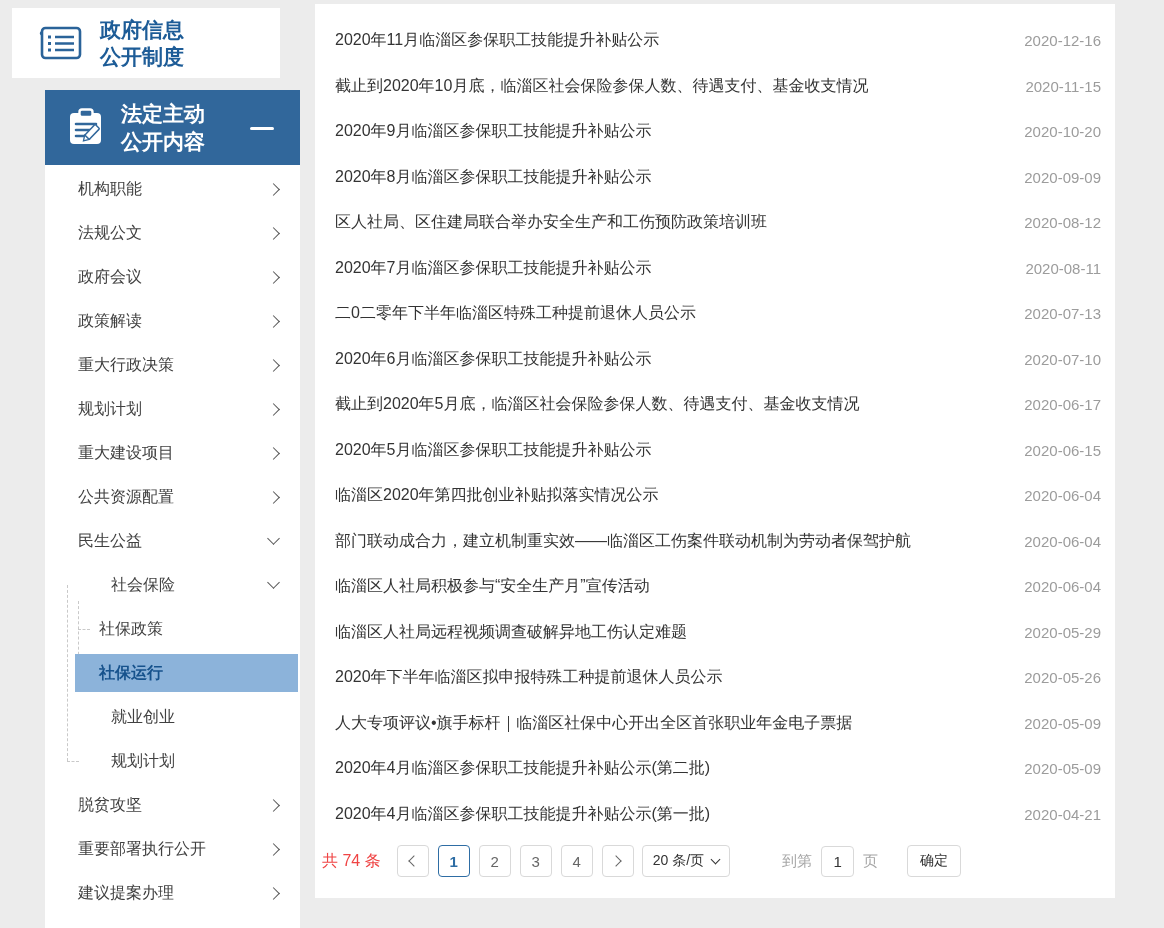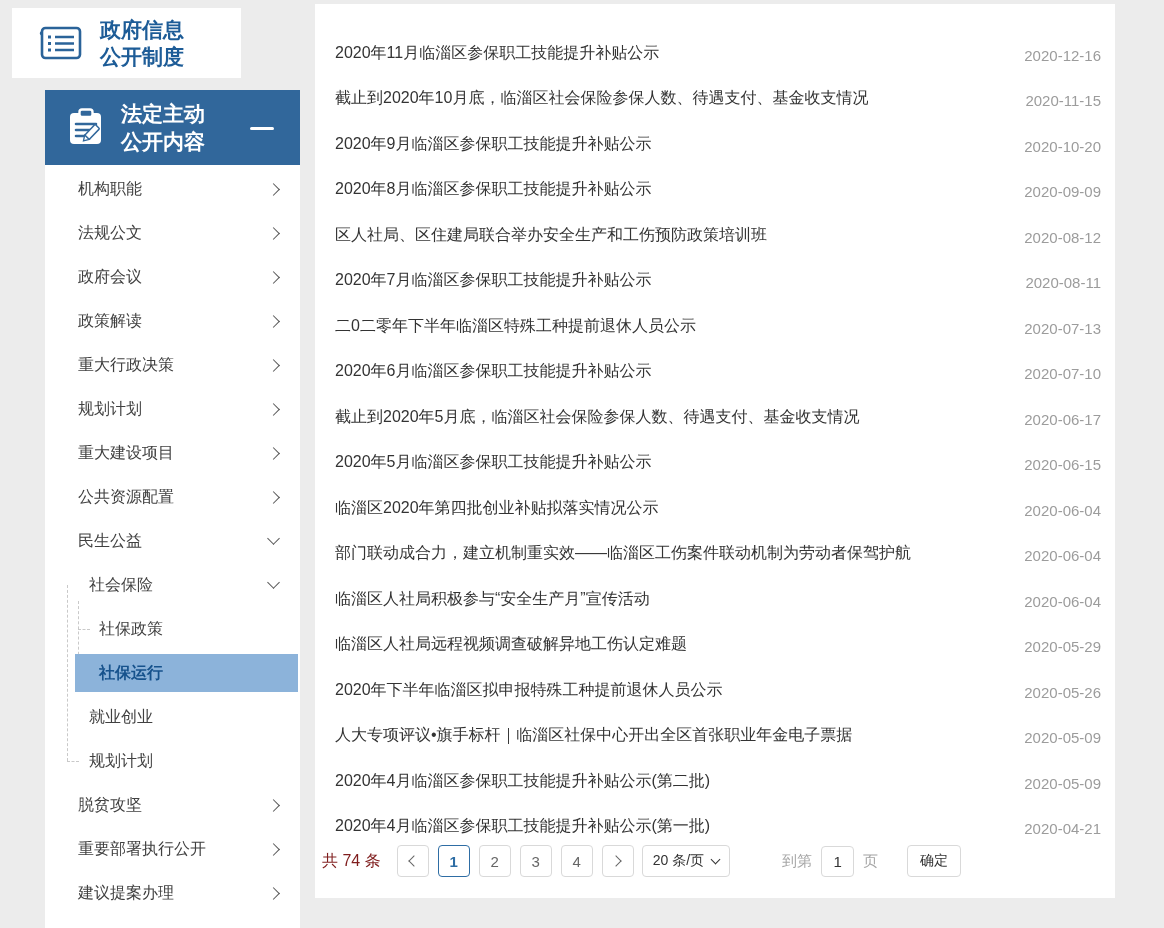--- a/index.html
+++ b/index.html
@@ -13,21 +13,21 @@
   }
   *{box-sizing:border-box;}
   html,body{margin:0;padding:0;}
   body{
     width:1164px;height:928px;position:relative;overflow:hidden;
     background:var(--page-bg);
     font-family:"Liberation Sans","DejaVu Sans",sans-serif;
   }
   
   .header-card{
-    position:absolute;left:12px;top:8px;width:229px;height:70px;background:#fff;
+    position:absolute;left:12px;top:8px;width:268px;height:70px;background:#fff;
     display:flex;align-items:center;
   }
   .header-card svg{margin-left:26px;flex:none;}
   .header-title{margin-left:16px;color:var(--accent-text);font-size:21px;font-weight:bold;line-height:1.3;}
   .header-title span{display:block;}
 
   .side-panel{
     position:absolute;left:45px;top:90px;width:255px;height:838px;background:#fff;
   }
   .active-section{
@@ -37,21 +37,21 @@
   .section-title{margin-left:14px;color:#fff;font-size:21px;font-weight:bold;line-height:1.3;}
   .section-title span{display:block;}
   .minus-icon{position:absolute;right:26px;top:37px;width:24px;height:3px;background:#fff;border-radius:2px;}
 
   #menu{padding-top:2px;}
   .menu-item{
     height:44px;display:flex;align-items:center;position:relative;
     font-size:16px;color:#404040;cursor:pointer;
   }
   .menu-item.l1{padding-left:33px;}
-  .menu-item.l2{padding-left:44px;}
+  .menu-item.l2{padding-left:66px;}
   .menu-item.l3{padding-left:54px;}
   .menu-item .chev{
     position:absolute;right:22px;width:9px;height:9px;
     border-right:1.5px solid #555;border-bottom:1.5px solid #555;
   }
   .chev.right{transform:rotate(-45deg);}
   .chev.down{transform:rotate(45deg);margin-top:-5px;}
   .menu-item.active{
     margin:3px 2px;height:38px;margin-left:30px;padding-left:24px;
     background:var(--active-bg);color:var(--active-text);font-weight:bold;
@@ -66,26 +66,26 @@
   }
   .stub{position:absolute;top:50%;width:12px;border-top:1px dashed #c9c9c9;}
   .l2 .stub{left:22px;}
   .l3 .stub{left:33px;}
 
   
   .content-card{
     position:absolute;left:315px;top:4px;width:800px;height:894px;background:#fff;
     padding:14px 14px 0 20px;
   }
-  .news-row{height:45.5px;display:flex;align-items:flex-end;}
+  .news-row{height:45.5px;display:flex;align-items:center;}
   .news-title{font-size:16px;color:#333;cursor:pointer;white-space:nowrap;overflow:hidden;}
   .news-date{margin-left:auto;font-size:15px;color:var(--date-gray);flex:none;padding-left:20px;}
 
   .pagination{display:flex;align-items:center;margin-left:-13px;margin-top:8px;}
-  .total{font-size:16px;color:#7f1d1d;margin-right:16px;white-space:nowrap;}
+  .total{font-size:16px;color:#ef4444;margin-right:16px;white-space:nowrap;}
   .pg-btn{
     width:32px;height:32px;border:1px solid var(--border);border-radius:4px;background:#fff;
     display:flex;align-items:center;justify-content:center;margin-right:9px;cursor:pointer;
     font-size:15px;color:#666;
   }
   .pg-btn.current{border-color:#2e6da4;color:#2e6da4;font-weight:bold;}
   .arrow{width:8px;height:8px;border-right:1.5px solid #666;border-bottom:1.5px solid #666;}
   .arrow.left{transform:rotate(135deg);margin-left:3px;}
   .arrow.right{transform:rotate(-45deg);margin-right:3px;}
   .page-size{

